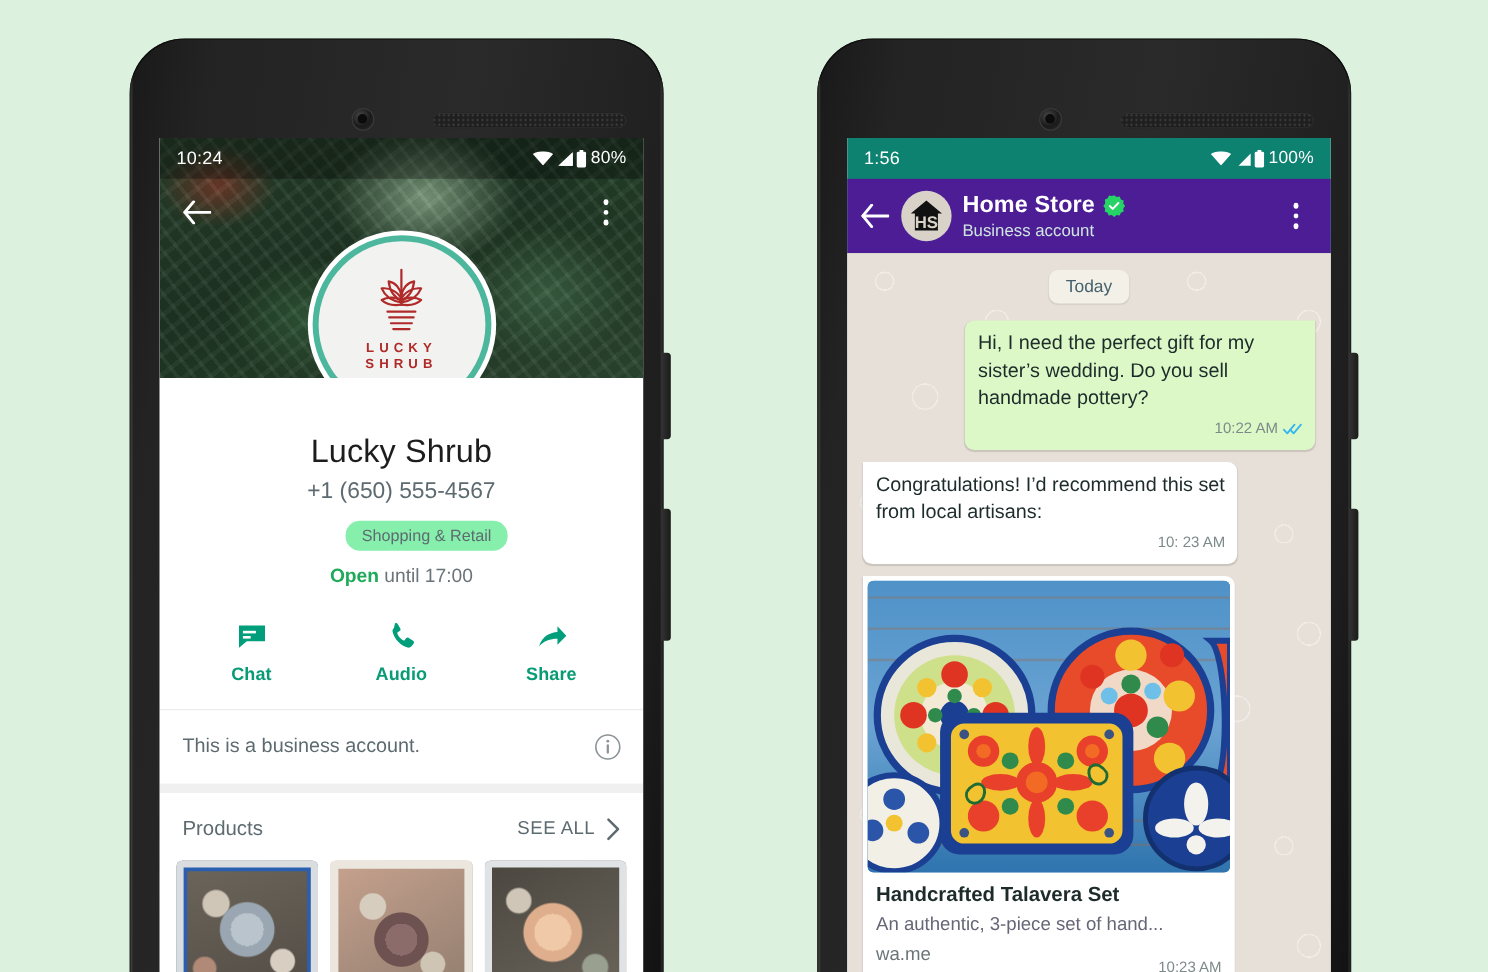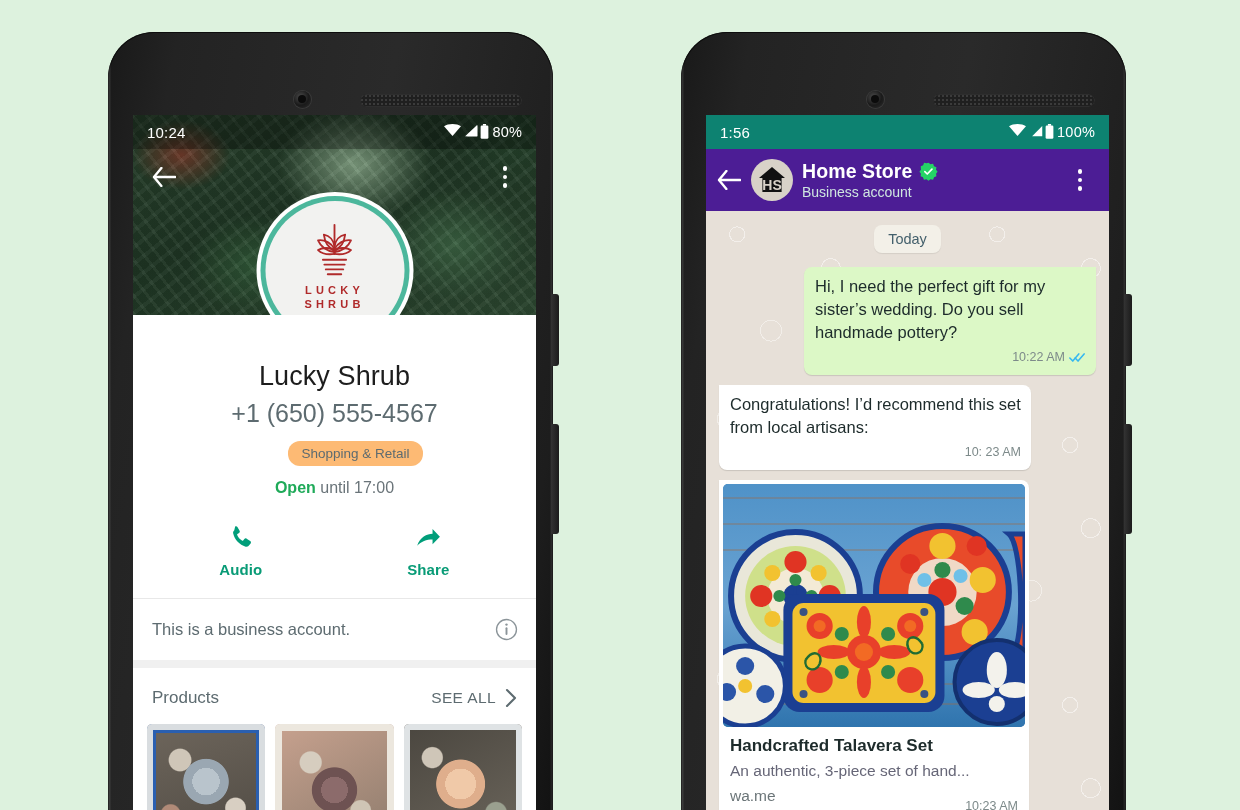--- a/index.html
+++ b/index.html
@@ -45,21 +45,21 @@
     border-radius:0 3px 3px 0;
   }
   .screen { position:absolute; overflow:hidden; background:#fff; }
 
   
   .statusbar{
     display:flex; align-items:center; justify-content:space-between;
     height:34px; padding:0 14px; color:#fff;
     font-size:15px; font-weight:500; letter-spacing:.2px;
   }
-  .sb-right{display:flex;align-items:flex-start;gap:2px;}
+  .sb-right{display:flex;align-items:center;gap:2px;}
   .ico-wifi{width:17px;height:12px;}
   .ico-sig{width:15px;height:13px;}
   .ico-bat{width:9px;height:15px;}
   .sb-pct{font-size:14.5px;font-weight:500;margin-left:1px;}
 
   
   .cover{
     position:relative; height:200px; overflow:hidden;
     background:
       radial-gradient(ellipse 70px 50px at 12% 20%, #6e3a2a 0%, rgba(110,58,42,0) 70%),
@@ -99,24 +99,24 @@
     padding-top:20px; overflow:hidden;
   }
   .logo-plant{width:56px;height:60px;}
   .logo-txt{
     color:#b02a2a; font-size:11px; font-weight:700; letter-spacing:4.2px;
     line-height:14px; text-align:center; margin-top:2px;
   }
 
   .profile-body{background:#fff;padding-top:46px;text-align:center;}
   .biz-name{font-size:27px;color:#1d1d1d;font-weight:400;letter-spacing:.1px;}
-  .biz-phone{font-size:25px;color:#5d6b70;margin-top:7px;}
+  .biz-phone{font-size:19px;color:#5d6b70;margin-top:7px;}
   .chip{
     display:inline-block;margin-top:13px;padding:5px 13px;border-radius:12px;
-    background:#fdba74;color:#5d6b70;font-size:13.5px;margin-left:42px;
+    background:#86efac;color:#5d6b70;font-size:13.5px;margin-left:42px;
   }
   .hours{margin-top:13px;font-size:16px;color:#6a7479;}
   .hours b{color:#1faa59;font-weight:600;}
 
   .actions{display:flex;margin-top:27px;padding:0 14px 20px;}
   .action{flex:1;display:flex;flex-direction:column;align-items:center;gap:11px;cursor:pointer;}
   .action svg{width:26px;height:26px;fill:#009e7a;}
   .action span{color:#089b76;font-size:15px;font-weight:700;letter-spacing:.1px;}
 
   .divider{height:1px;background:#e8e8e8;}
@@ -298,20 +298,28 @@
 
     <div class="profile-body">
       <div class="biz-name">Lucky Shrub</div>
       <div class="biz-phone">+1 (650) 555-4567</div>
       <div><span class="chip">Shopping &amp; Retail</span></div>
       <div class="hours">
         <b>Open</b><span> until 17:00</span>
       </div>
 
       <div class="actions">
+        <div class="action">
+          <svg viewBox="0 0 24 24">
+              <path d="M2 4h20v12H8l-6 5Z"></path>
+              <rect x="5" y="8" width="10" height="2" fill="#fff"></rect>
+              <rect x="5" y="12" width="6" height="2" fill="#fff"></rect>
+            </svg>
+          <span>Chat</span>
+        </div>
         <div class="action">
           <svg viewBox="0 0 24 24">
               <path d="M6.6 2.3c.7-.5 1.7-.3 2.1.5l2 3.4c.4.7.2 1.6-.5 2l-1.5 1c-.3.2-.4.5-.3.8.8 2.3 2.6 4.3 4.8 5.4.3.1.6.1.8-.2l1.1-1.4c.5-.6 1.4-.8 2.1-.3l3.3 2.2c.8.5.9 1.5.4 2.2l-1.6 2c-.7.9-1.9 1.3-3 1-5.6-1.6-10.2-6.4-11.5-12.1-.3-1.1.1-2.3 1-3Z"></path>
             </svg>
           <span>Audio</span>
         </div>
         <div class="action">
           <svg viewBox="0 0 24 24">
               <path d="M2 20c2.5-8 9-10.8 14.2-11V4.5L23 11.8l-6.8 7v-4.6C10.6 14.2 5.6 16 2 20Z"></path>
             </svg>

